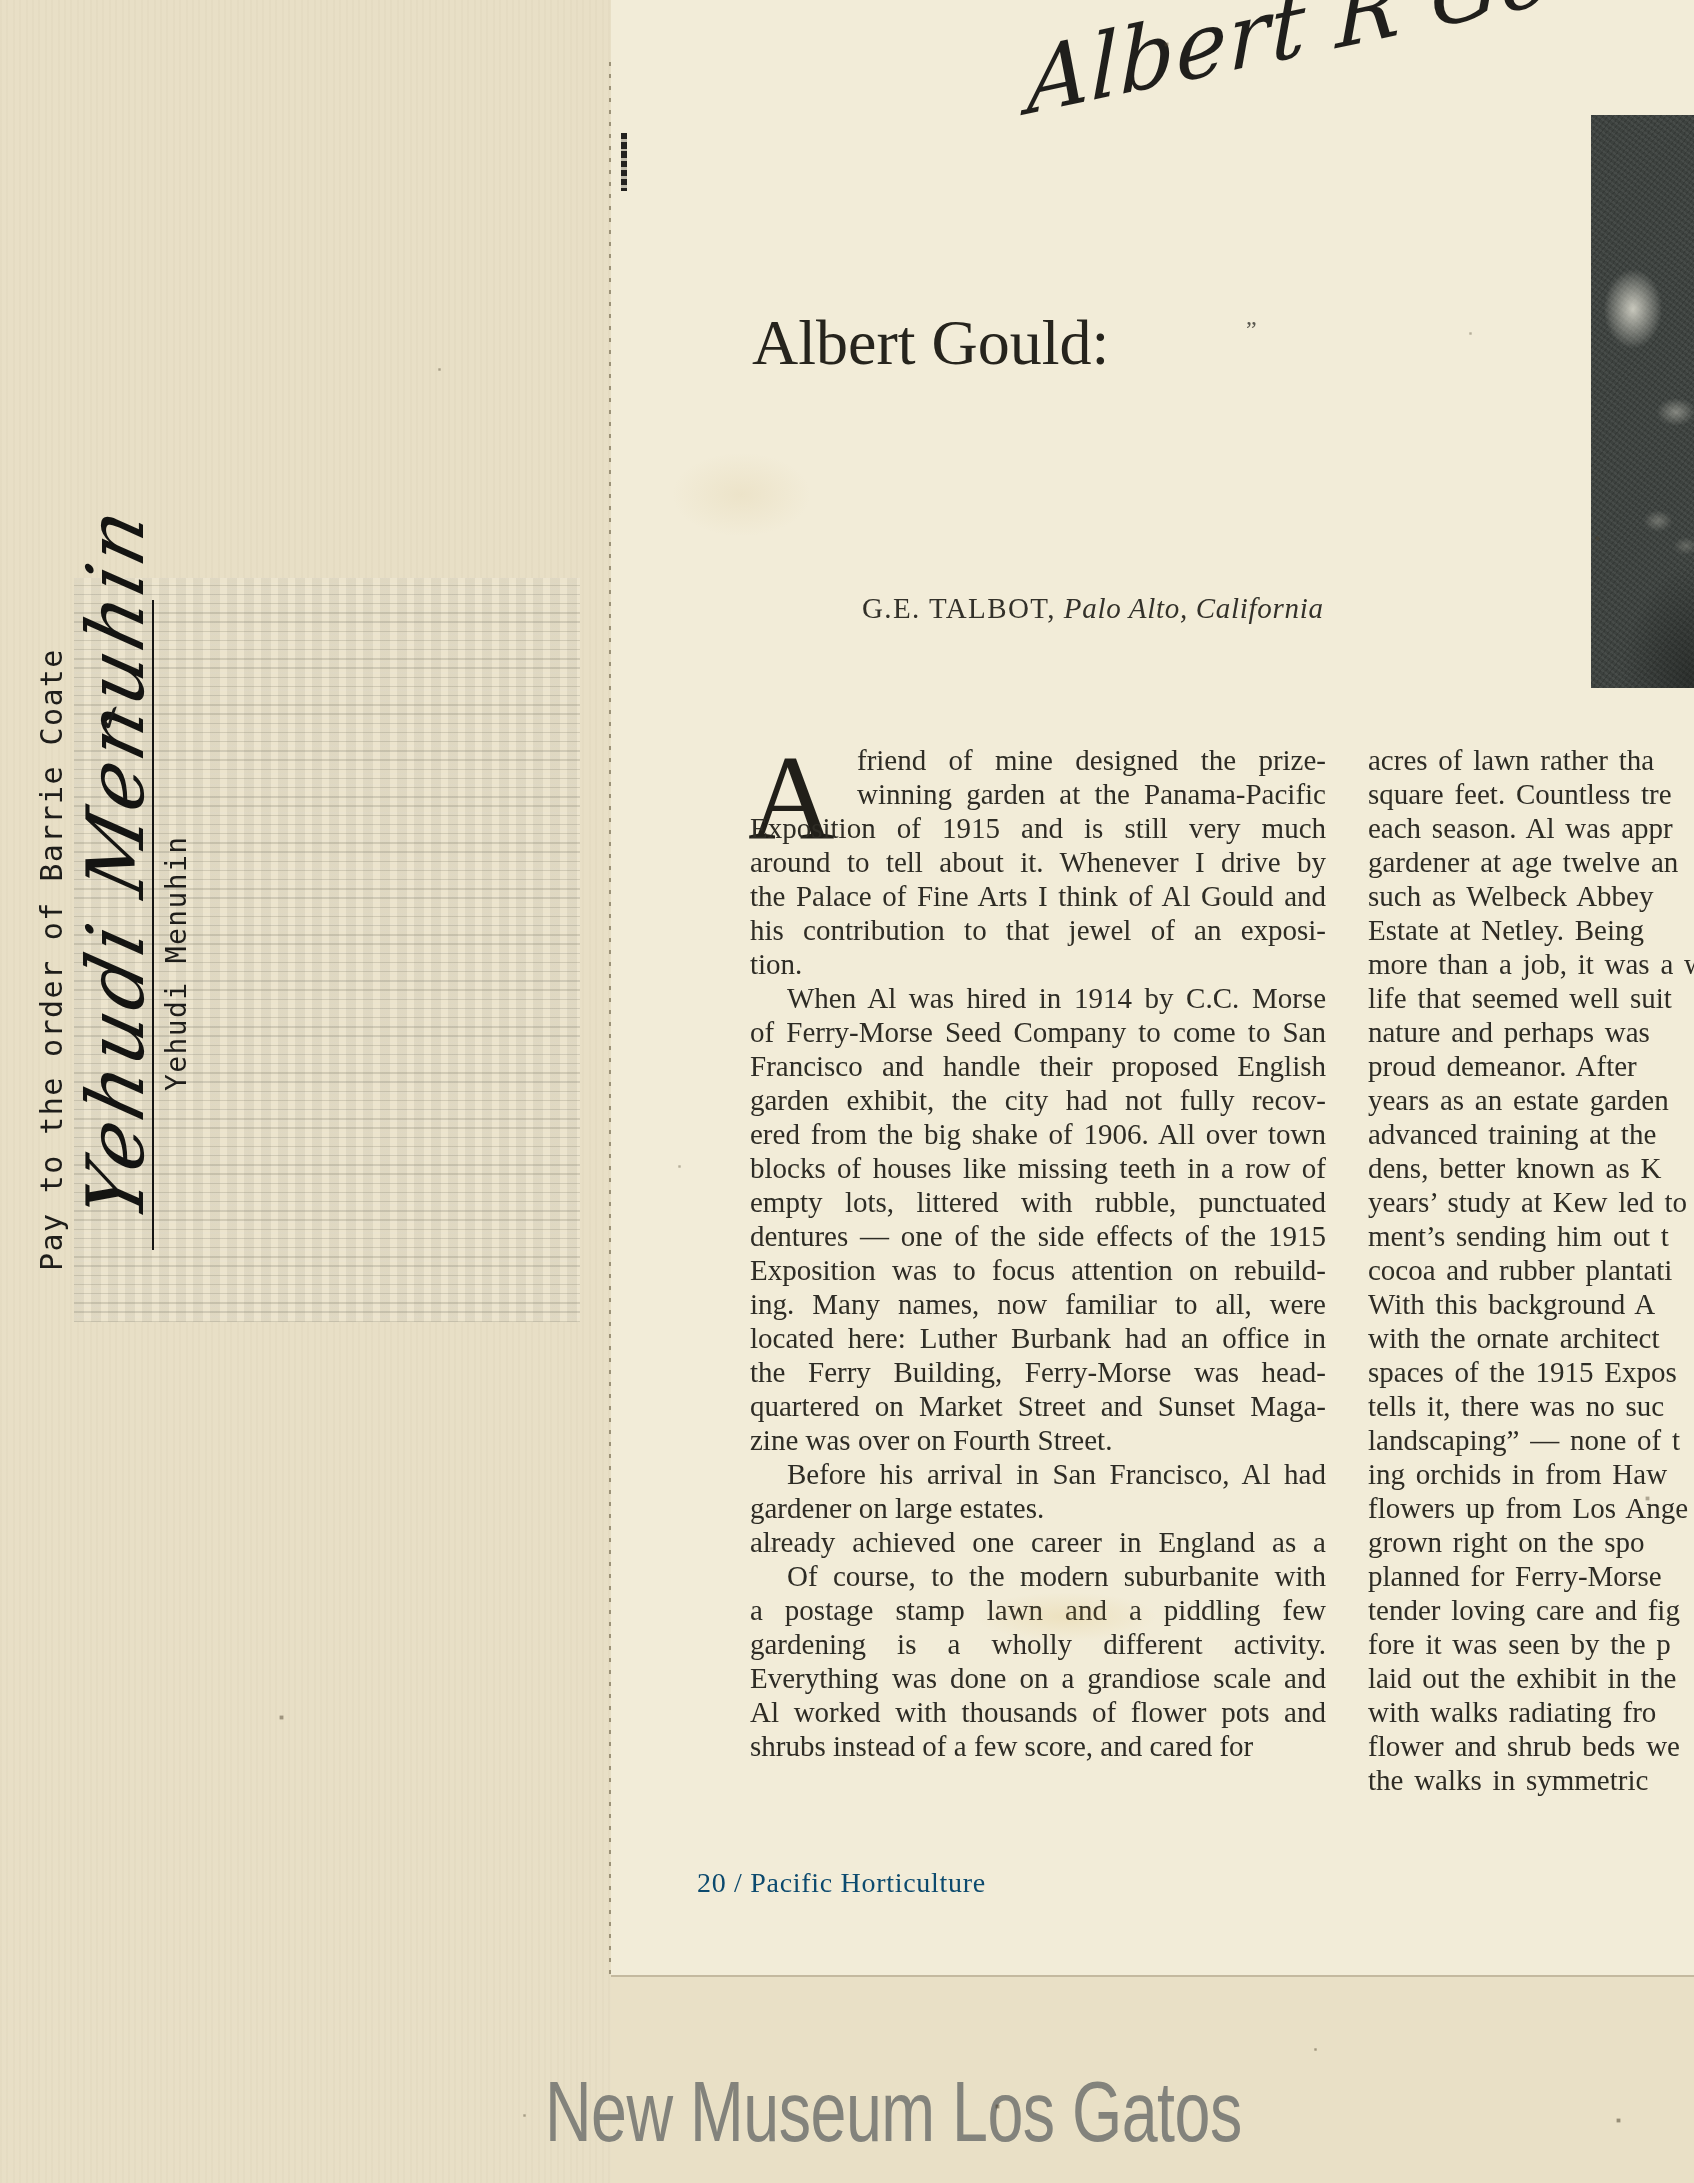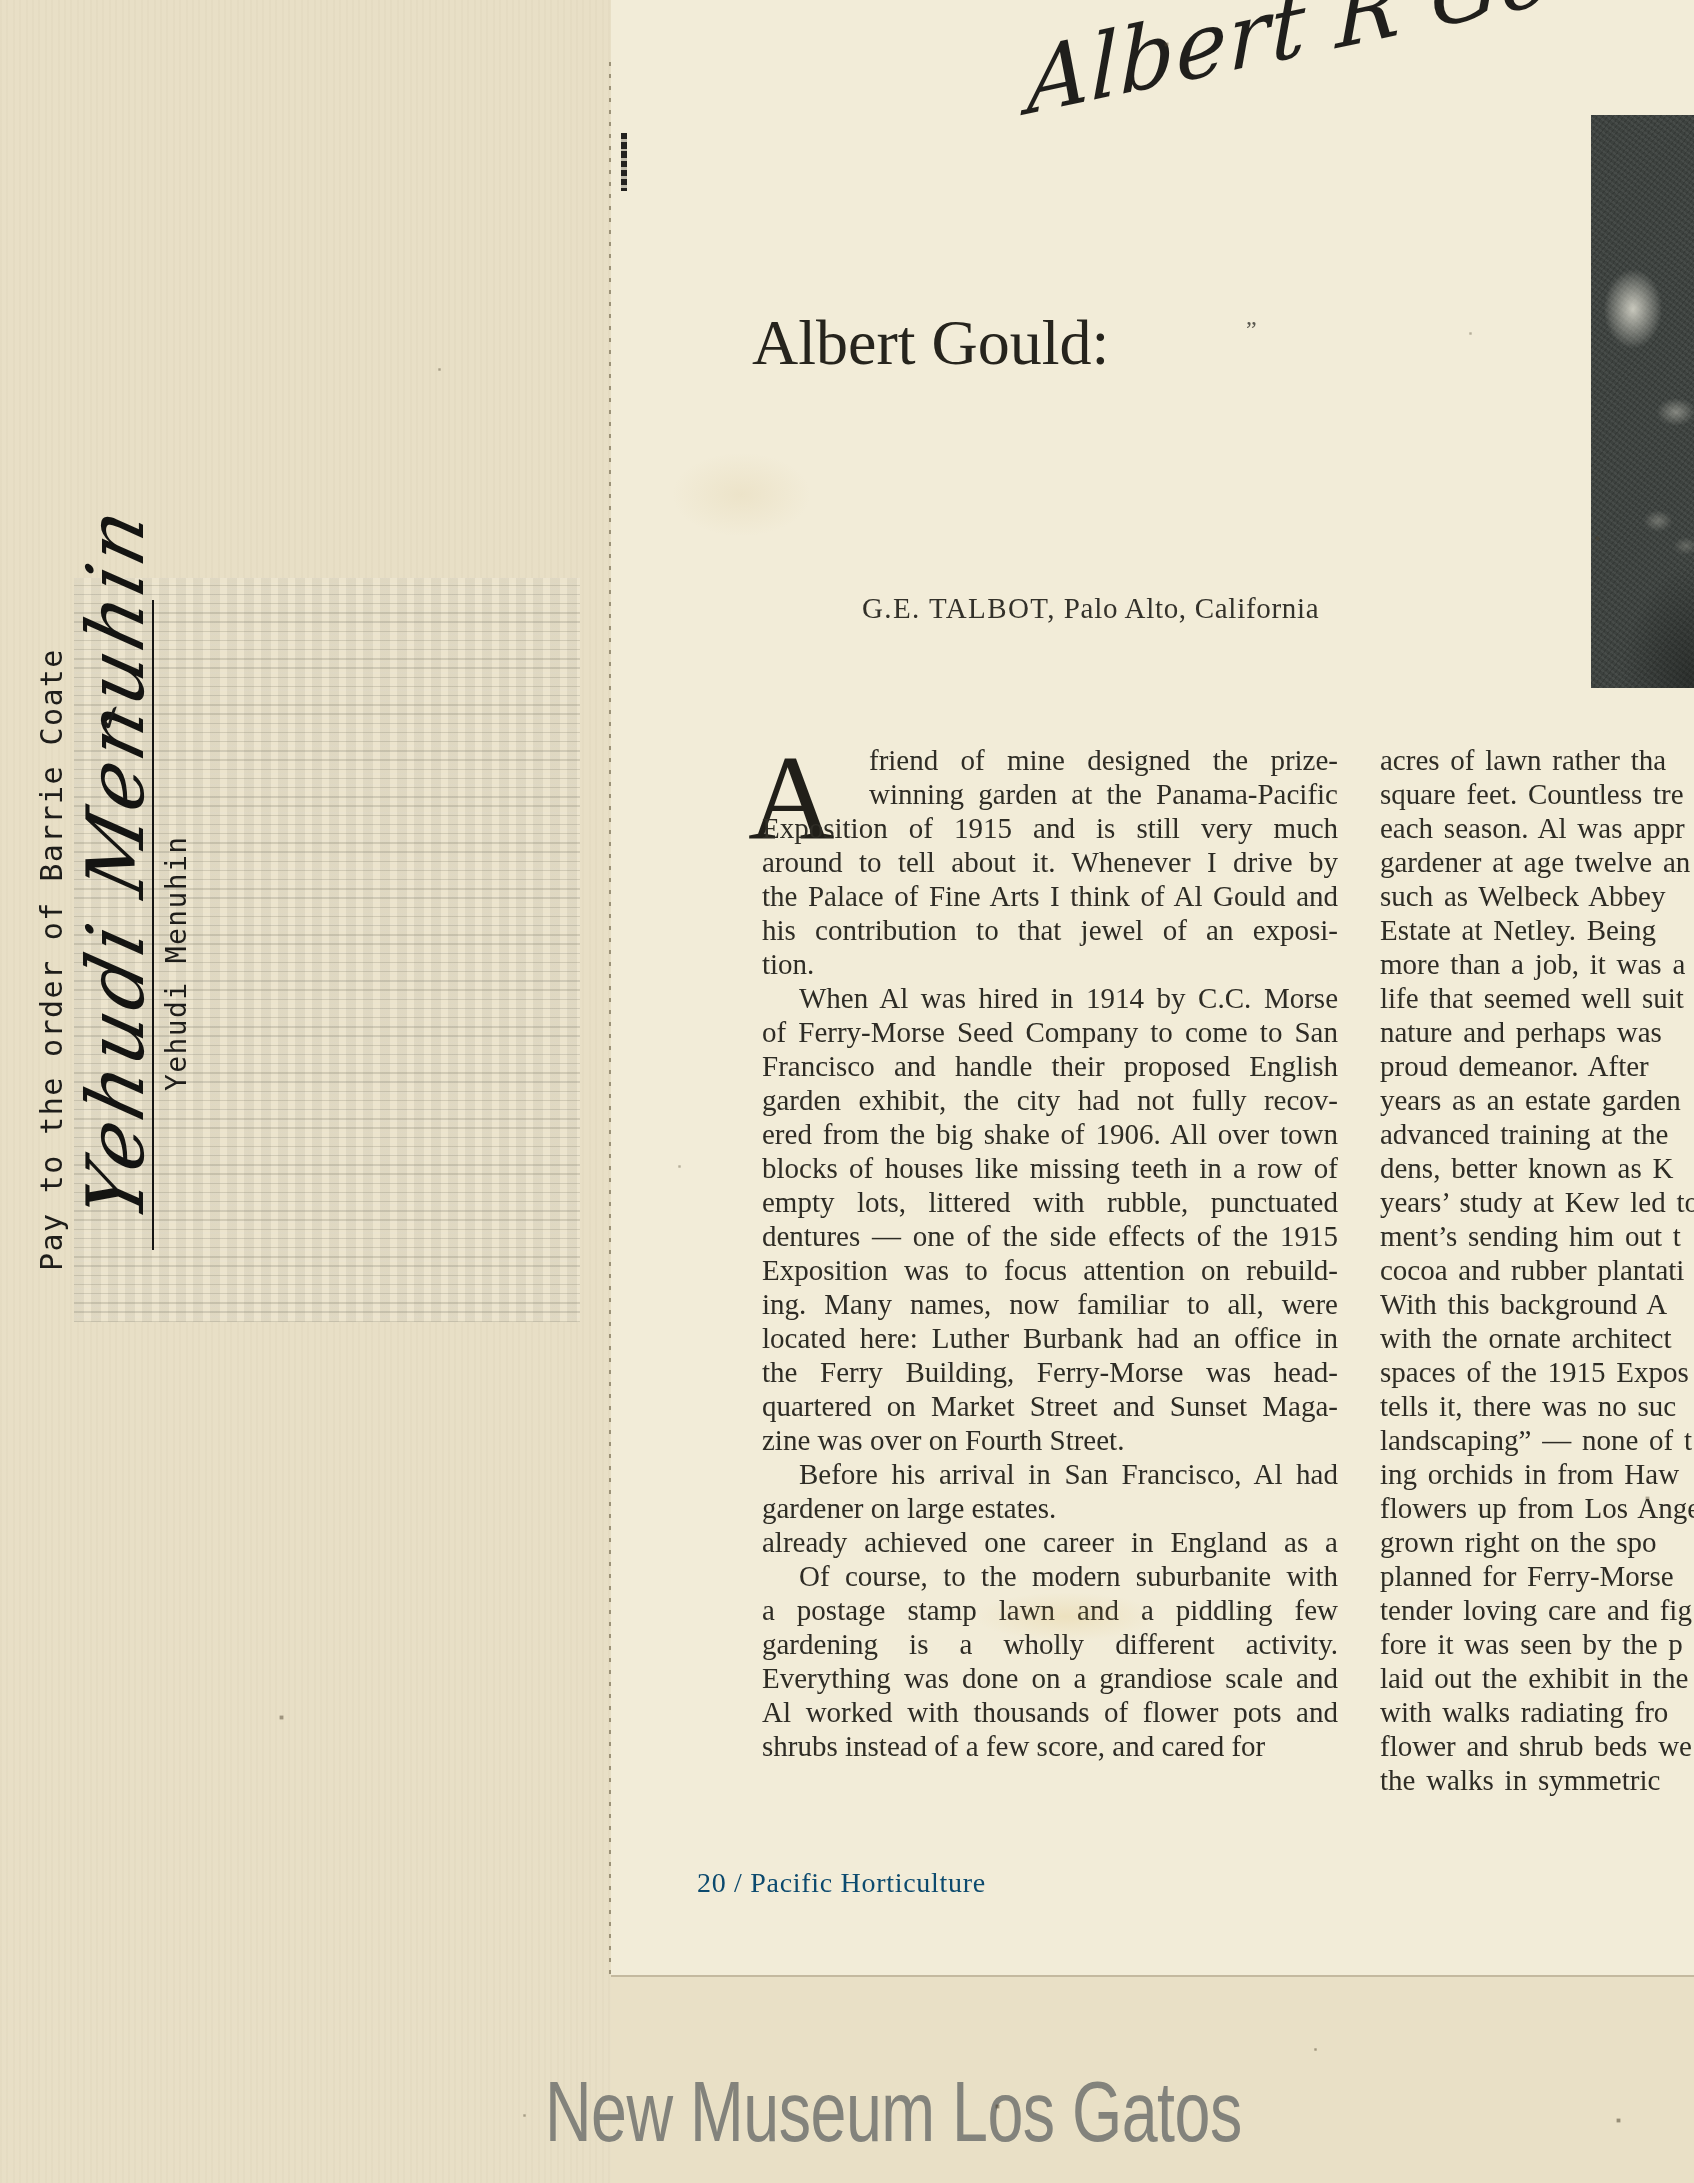--- a/index.html
+++ b/index.html
@@ -85,26 +85,26 @@
     font-size:64px;line-height:88px;color:#26241d;letter-spacing:0;
     white-space:nowrap;
   }
   .stray-mark{
     position:absolute;left:1246px;top:316px;font-size:24px;color:#5a5850;
   }
   .byline{
     position:absolute;left:862px;top:592px;
     font-size:29px;color:#33312a;white-space:nowrap;letter-spacing:1.4px;
   }
-  .byline .loc{letter-spacing:0.7px;margin-top:38px;}
+  .byline .loc{font-style:italic;letter-spacing:0.7px;margin-top:38px;}
   .dropcap{
     position:absolute;left:748px;top:739px;
     font-size:120px;line-height:1;color:#211f19;
   }
-  .col{position:absolute;top:743px;color:#2e2c25;font-size:29px;margin-left:12px;}
+  .col{position:absolute;top:743px;color:#2e2c25;font-size:29px;}
   .col-left{left:750px;width:576px;}
   .col-right{left:1368px;width:332px;overflow:hidden;}
   .line{line-height:34px;text-align:justify;text-align-last:justify;}
   .line.last{text-align-last:left;}
   .para + .para .line:first-child{text-indent:37px;}
   .line.dc{margin-left:107px;}
   .rline{line-height:34px;white-space:nowrap;word-spacing:3.5px;}
   .footer{
     position:absolute;left:697px;top:1867px;
     font-size:28px;color:#0c4a6e;letter-spacing:0.7px;

